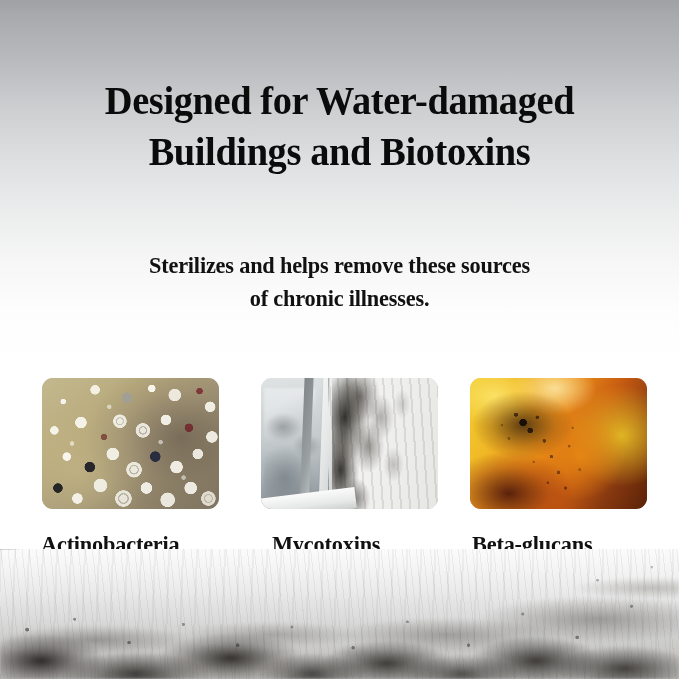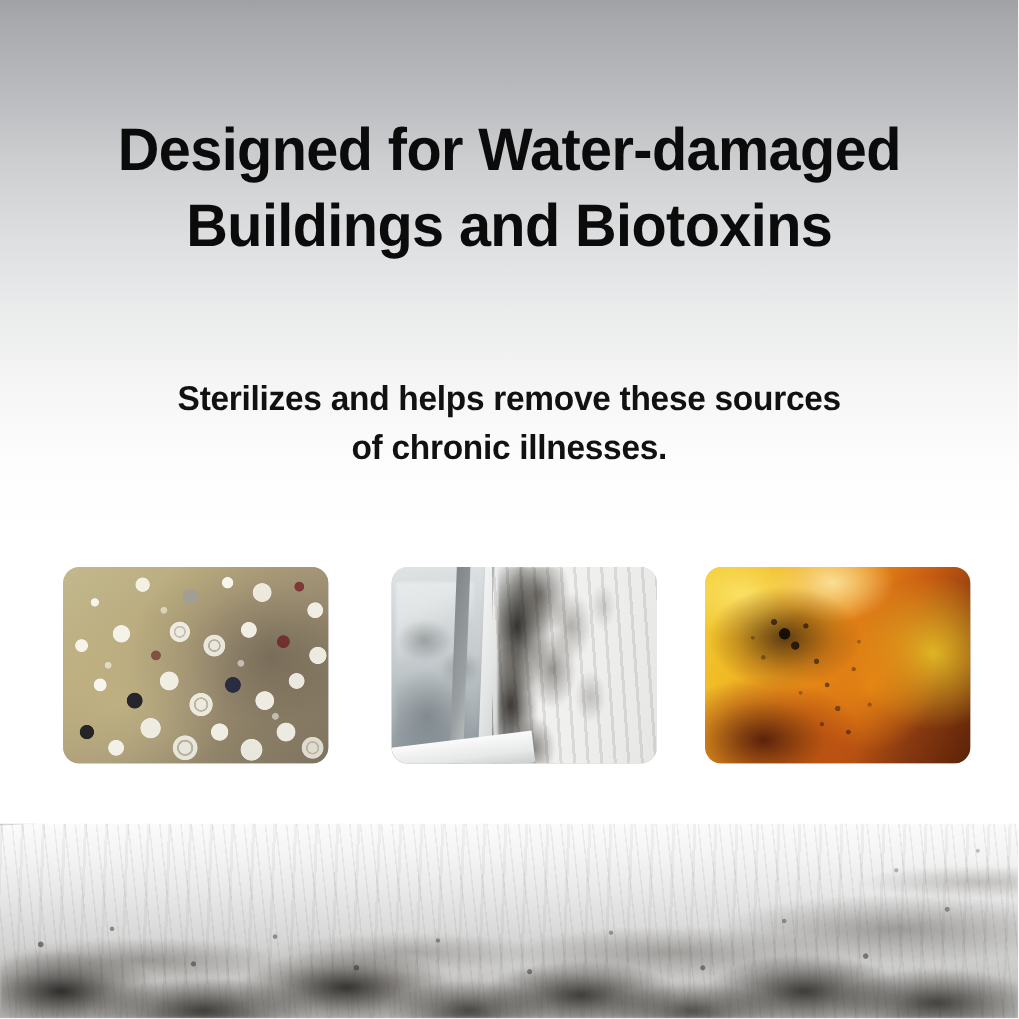--- a/index.html
+++ b/index.html
@@ -10,20 +10,21 @@
   body {
     font-family: "Liberation Sans", sans-serif;
   }
 
   .poster {
     position: relative;
     width: 679px;
     height: 679px;
     overflow: hidden;
     background: #ffffff;
+    font-family: Liberation Serif, serif;
   }
 
   
   .bg-gradient {
     position: absolute;
     left: 0; top: 0;
     width: 679px;
     height: 360px;
     background: linear-gradient(to bottom,
         #9fa1a5 0px,
@@ -383,20 +384,25 @@
       <div class="win-sill"></div>
     </div>
 
     <div class="card card-3">
       <div class="layer bg-glucan"></div>
       <div class="layer glucan-spores"></div>
     </div>
 
   </div>
 
+  <div class="captions">
+    <span class="caption cap-1">Actinobacteria</span>
+    <span class="caption cap-2">Mycotoxins</span>
+    <span class="caption cap-3">Beta-glucans</span>
+  </div>
 
   <div class="wall-band">
     <div class="wall-base"></div>
     <div class="wall-dark"></div>
     <div class="wall-spatter"></div>
     <div class="wall-streak"></div>
   </div>
 
 </div>
 

